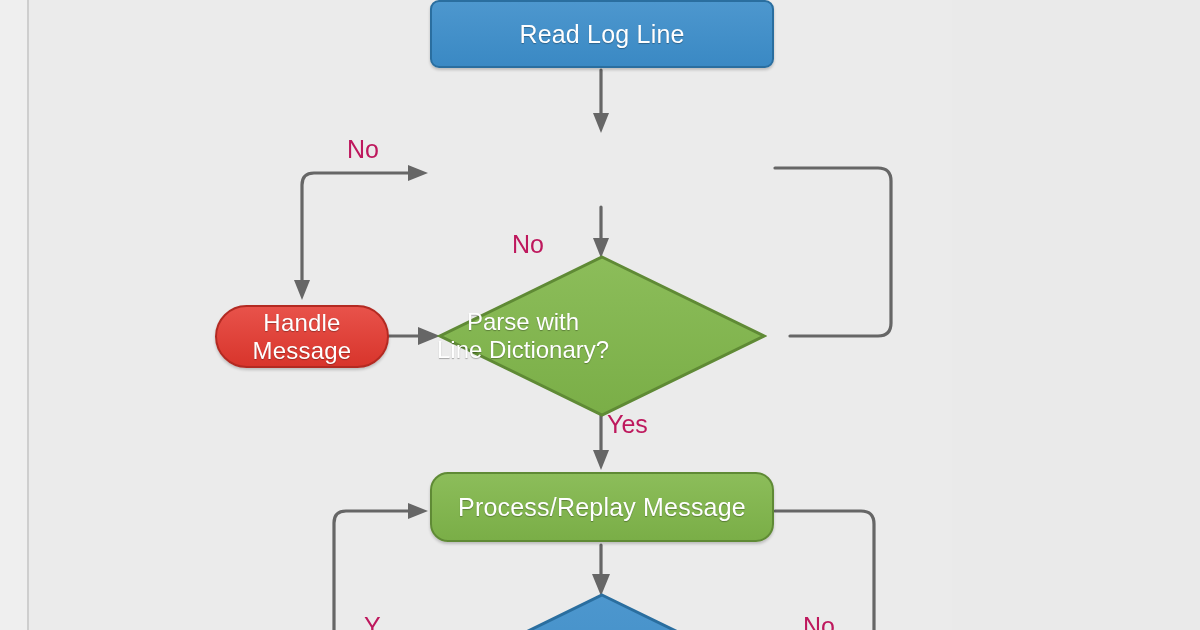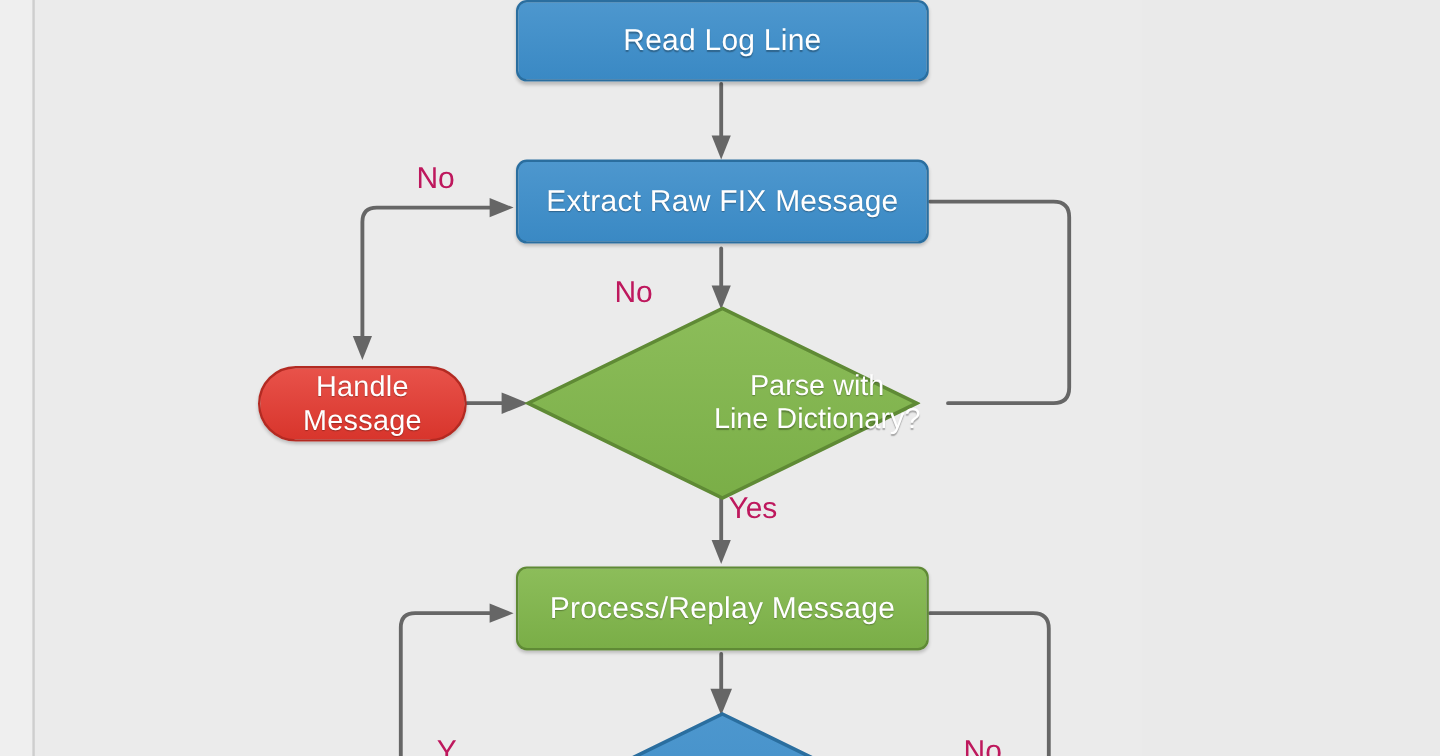--- a/index.html
+++ b/index.html
@@ -78,37 +78,37 @@
     box-shadow: 0 2px 3px rgba(0,0,0,.20);
   }
 
   .node-pill {
     border-radius: 999px;
     border: 2px solid rgba(0,0,0,.22);
     box-shadow: 0 2px 3px rgba(0,0,0,.20);
   }
 
   .fill-blue  { background: linear-gradient(180deg,#4d97ce 0%,#3a89c4 100%); border-color:#2a6e9f; }
-  .fill-green { background: linear-gradient(180deg,#8cbd5a 0%,#7aae47 100%); border-color:#5f8a35; }
+  .fill-green { background: linear-gradient(180deg,#8cbd5a 0%,#7aae47 100%); border-color:#5f8a35;border-radius:18px; }
   .fill-red   { background: linear-gradient(180deg,#e8524a 0%,#d8352c 100%); border-color:#b32a22; }
 
   
   .diamond-wrap { position: absolute; }
   .diamond-shape {
     position: absolute;
     left: 0; top: 0;
     width: 100%; height: 100%;
   }
   .diamond-label {
     position: absolute;
     left: 0; top: 0;
     width: 100%; height: 100%;
     display: flex;
     align-items: center;
-    justify-content: flex-end;
+    justify-content: flex-start;
     text-align: center;
     color: #ffffff;
     text-shadow: 0 1px 1px rgba(0,0,0,.30);
     line-height: 1.18;
     pointer-events: none;
   }
 
   
   .edge-label {
     position: absolute;
@@ -155,23 +155,20 @@
     <path class="wire" d="M 775 511 L 861 511 Q 874 511 874 524 L 874 630"></path>
 
     <path class="wire" d="M 601 545 L 601 580"></path>
     <polygon class="arrowhead" points="601,596 592,574 610,574"></polygon>
   </svg>
 
   <div class="node node-rect fill-blue" style="left:430px; top:0px; width:344px; height:68px; font-size:25px;">
     <span>Read Log Line</span>
   </div>
 
-  <div class="node node-rect fill-blue" style="left:430px; top:133px; width:344px; height:70px; font-size:25px;">
-    <span>Extract Raw FIX Message</span>
-  </div>
 
   <div class="node node-pill fill-red" style="left:215px; top:305px; width:174px; height:63px; font-size:24px;">
     <span>Handle Message</span>
   </div>
 
   <div class="diamond-wrap" style="left:437px; top:254px; width:330px; height:164px;">
     <svg class="diamond-shape" viewBox="0 0 330 164" preserveAspectRatio="none">
       <defs>
         <linearGradient id="gradGreenDia" x1="0" y1="0" x2="0" y2="1">
           <stop offset="0%" stop-color="#8cbd5a"></stop>

